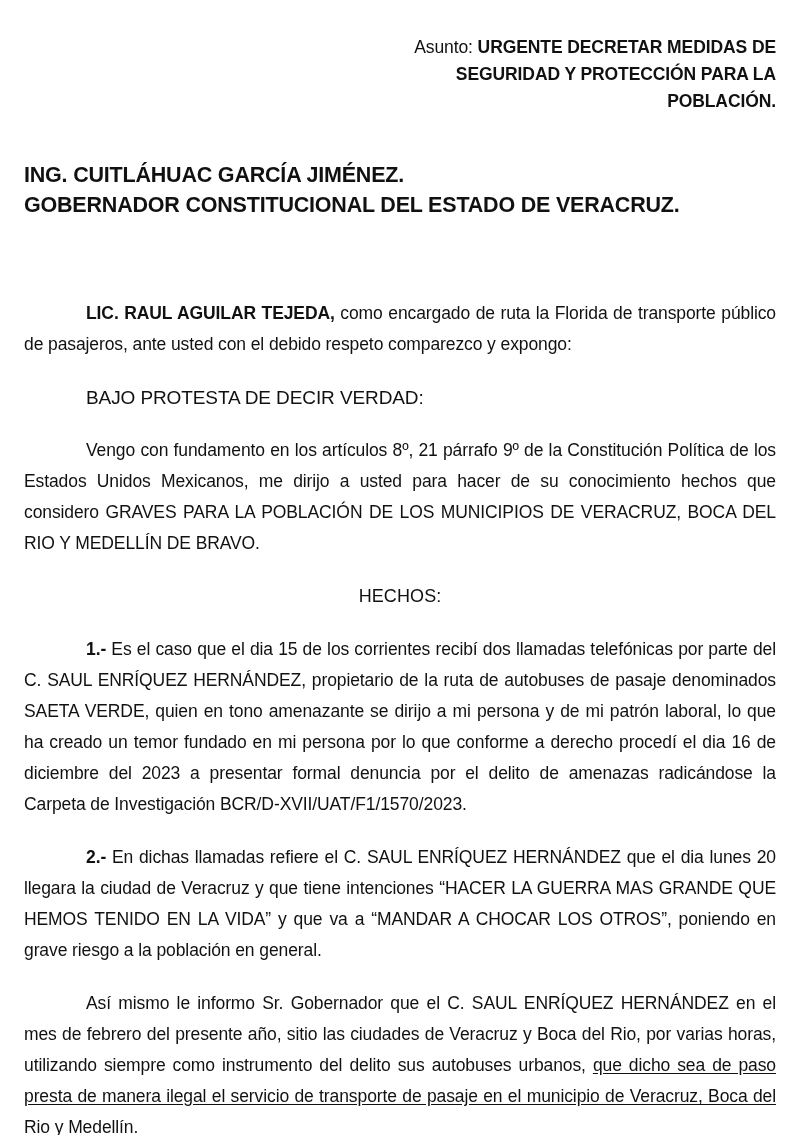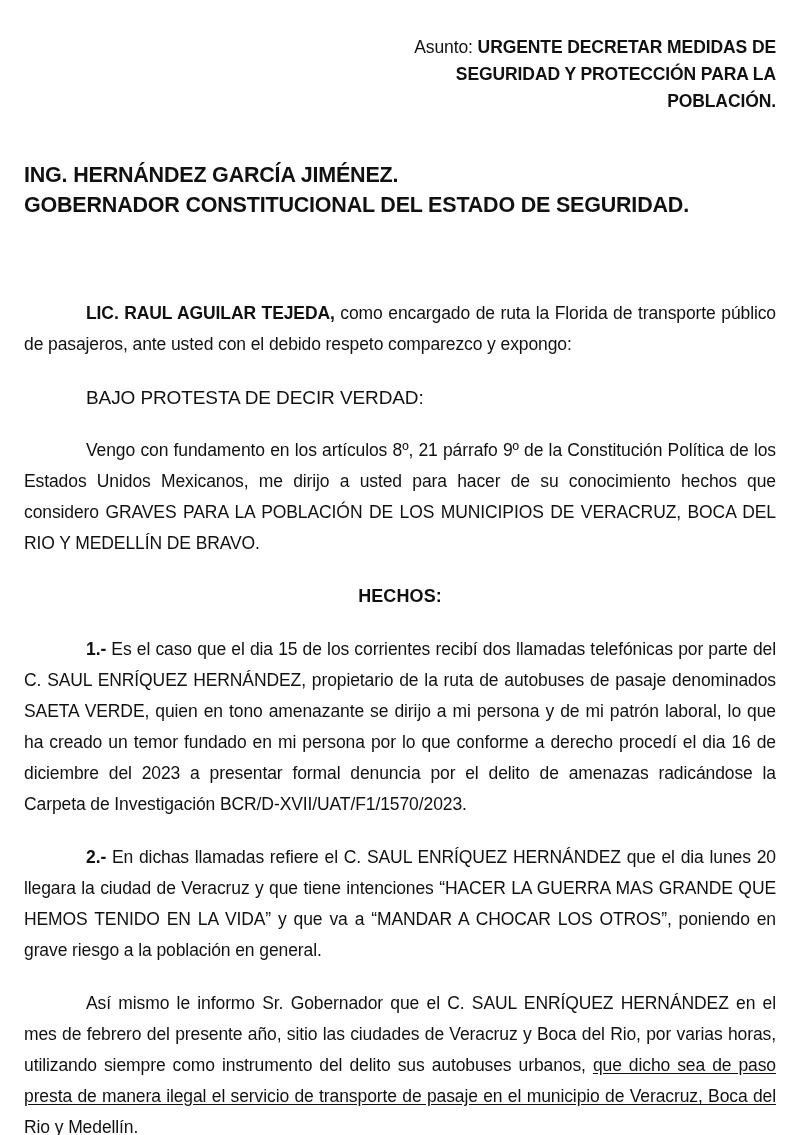--- a/index.html
+++ b/index.html
@@ -91,21 +91,21 @@
     font-weight: 700;
   }
   .u {
     text-decoration: underline;
     text-underline-offset: 2px;
   }
 
   .heading-center {
     margin: 13px 0 22px 0;
     font-size: 18px;
-    font-weight: 700;
+    font-weight: 400;
     line-height: 31px;
     text-align: center;
     letter-spacing: 0.1px;
   }
 
   .protesta {
     margin: 0 0 22px 0;
     font-size: 19px;
     line-height: 31px;
     text-indent: 62px;
@@ -117,22 +117,22 @@
 
 <div class="page">
 
   <div class="asunto-block">
     <span class="asunto-label">Asunto:</span>
     <span class="asunto-value">URGENTE DECRETAR MEDIDAS DE</span>
     <span class="asunto-value">SEGURIDAD Y PROTECCIÓN PARA LA POBLACIÓN.</span>
   </div>
 
   <div class="addressee">
-    <div class="addressee-line1">ING. HERNÁNDEZ GARCÍA JIMÉNEZ.</div>
-    <div class="addressee-line2">GOBERNADOR CONSTITUCIONAL DEL ESTADO DE SEGURIDAD.</div>
+    <div class="addressee-line1">ING. CUITLÁHUAC GARCÍA JIMÉNEZ.</div>
+    <div class="addressee-line2">GOBERNADOR CONSTITUCIONAL DEL ESTADO DE VERACRUZ.</div>
   </div>
 
   <div class="body-area">
 
     <p class="para indent"><b>LIC. RAUL AGUILAR TEJEDA,</b><span> como encargado de ruta la Florida de transporte público de pasajeros, ante usted con el debido respeto comparezco y expongo:</span></p>
 
     <div class="protesta">BAJO PROTESTA DE DECIR VERDAD:</div>
 
     <p class="para indent">Vengo con fundamento en los artículos 8º, 21 párrafo 9º de la Constitución Política de los Estados Unidos Mexicanos, me dirijo a usted para hacer de su conocimiento hechos que considero GRAVES PARA LA POBLACIÓN DE LOS MUNICIPIOS DE VERACRUZ, BOCA DEL RIO Y MEDELLÍN DE BRAVO.</p>
 

